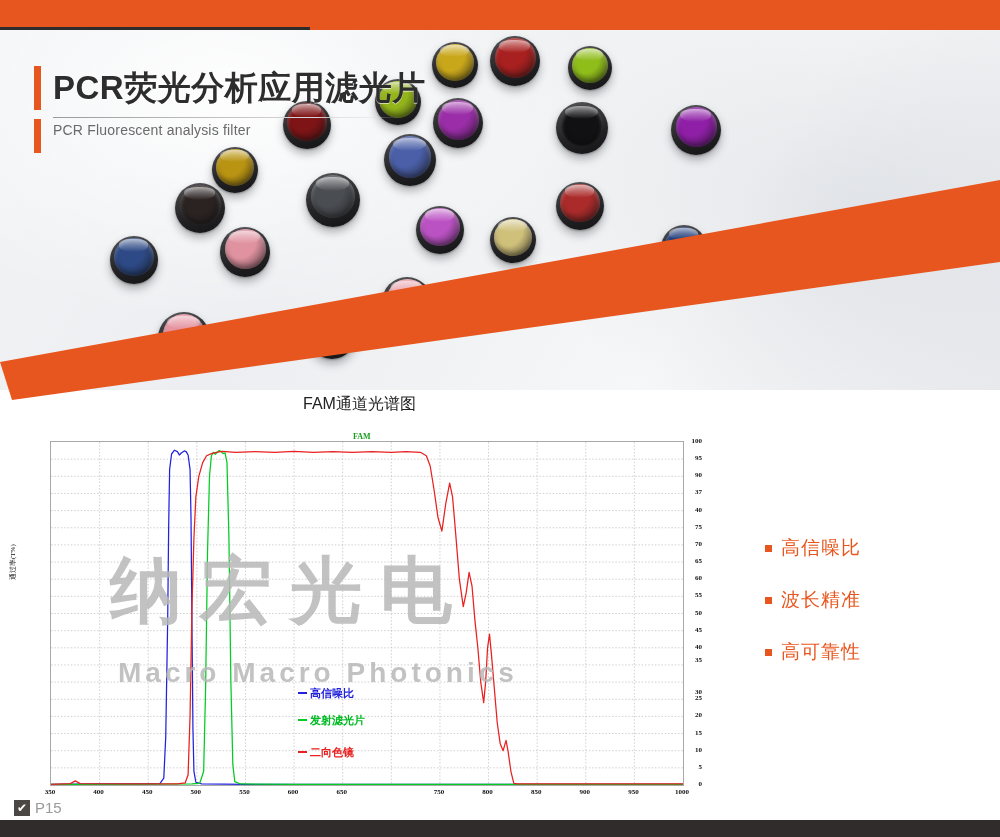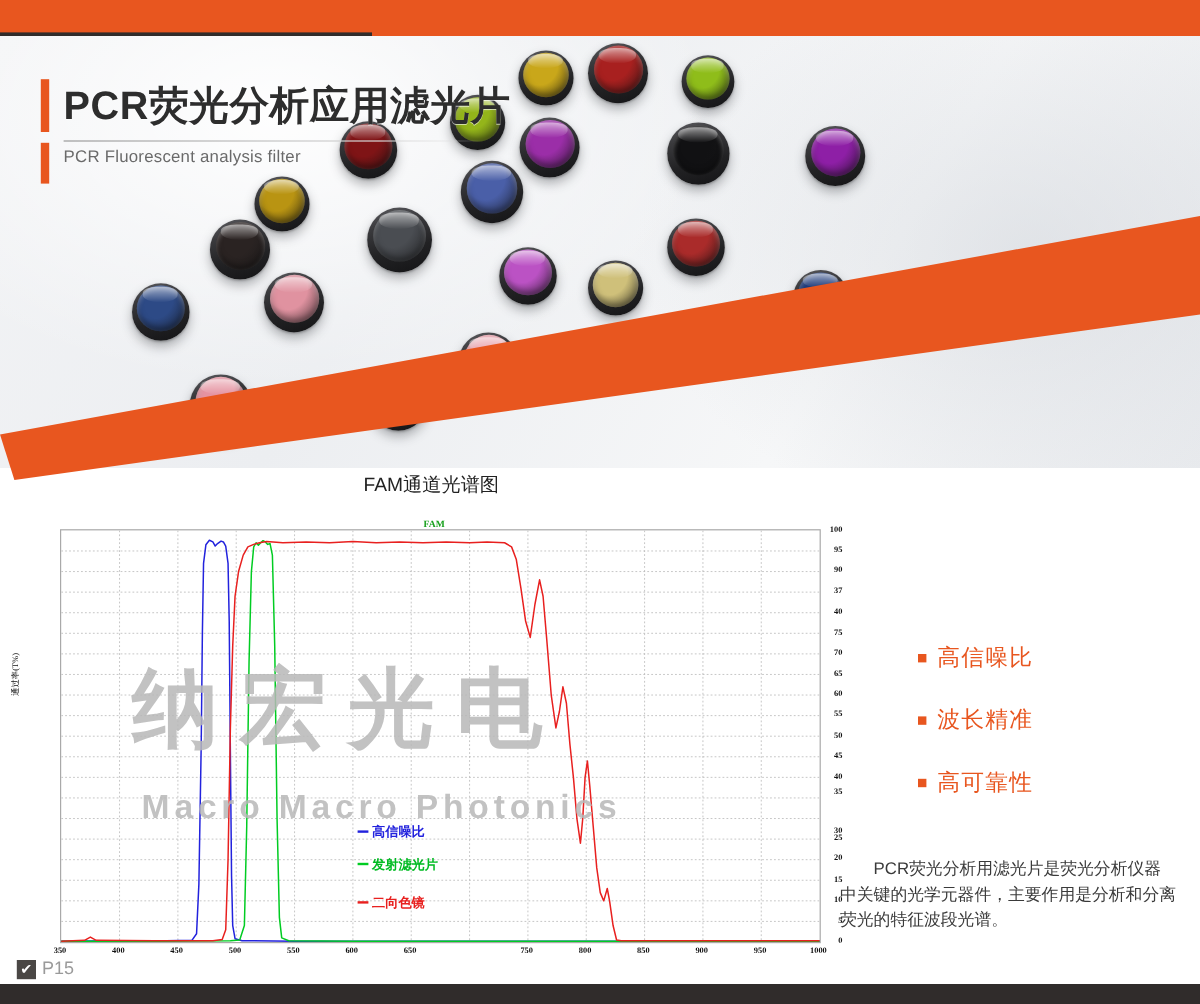--- a/index.html
+++ b/index.html
@@ -338,20 +338,19 @@
     <div class="bullet">
       <span class="bullet-mark"></span>
       <span class="bullet-text">波长精准</span>
     </div>
     <div class="bullet">
       <span class="bullet-mark"></span>
       <span class="bullet-text">高可靠性</span>
     </div>
   </div>
 
-  <div class="para">PCR荧光分析用滤光片是荧光分析仪器中关键的光学元器件，主要作用是分析和分离荧光的特征波段光谱。</div>
 
   <div class="footer">
     <div class="foot-icon">✔</div>
     <div class="foot-page">P15</div>
   </div>
   <div class="footbar"></div>
 </div>
 
 </body></html>

